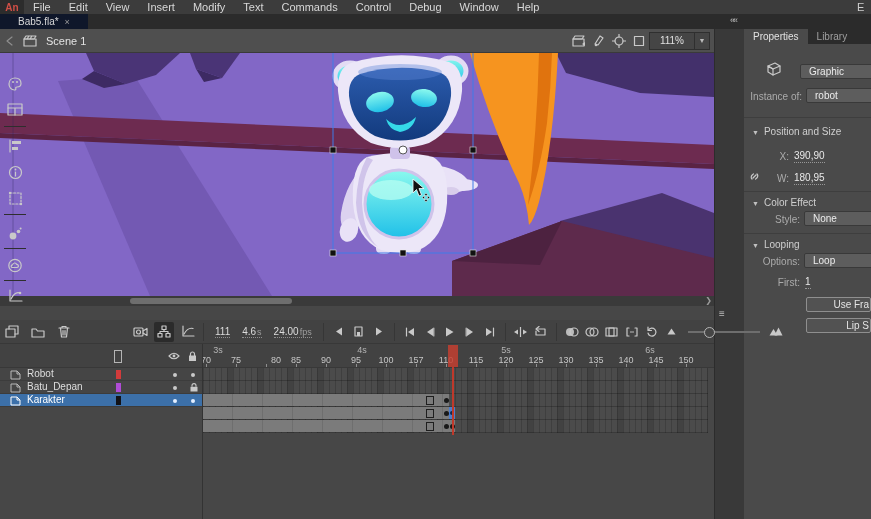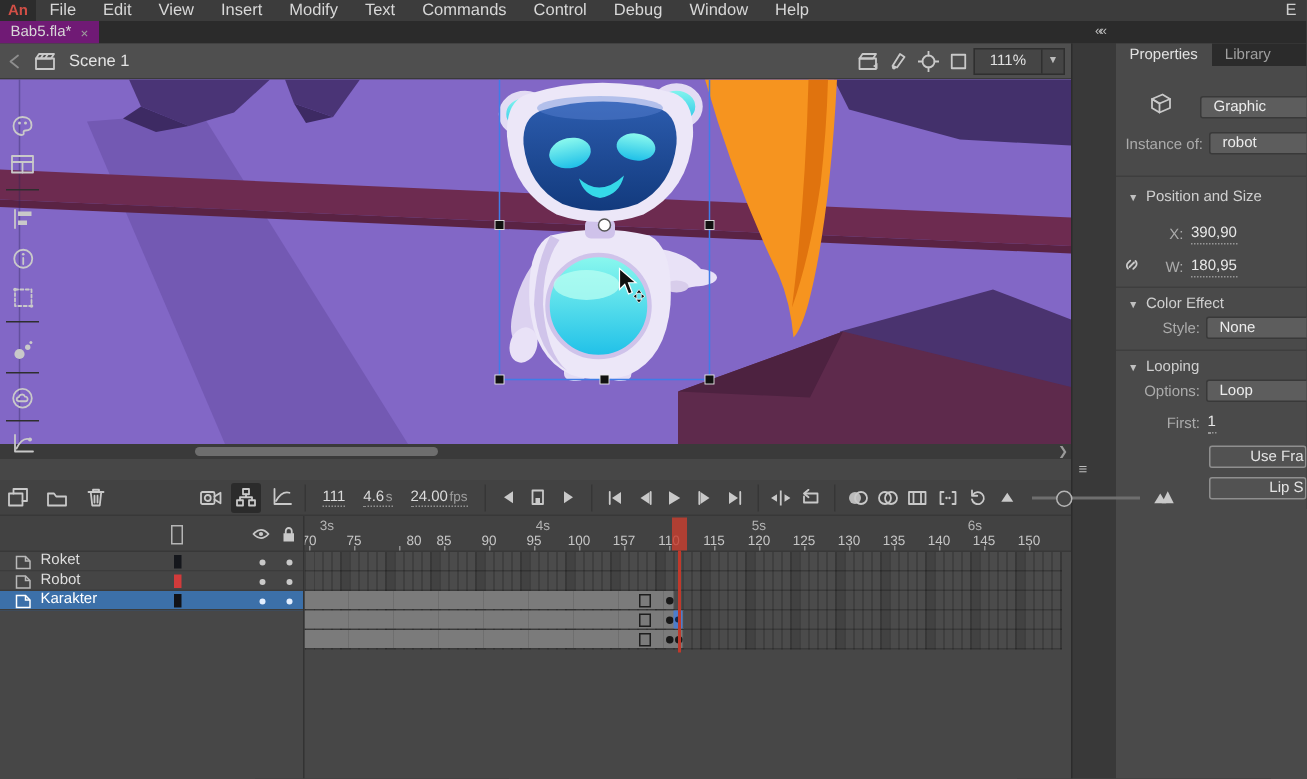--- a/index.html
+++ b/index.html
@@ -10,21 +10,21 @@
   svg{display:block;}
 
   
   #menubar{left:0;top:0;width:871px;height:14px;background:#3c3c3c;display:flex;align-items:center;font-size:11px;color:#d8d8d8;}
   #an-logo{width:24px;height:14px;background:#2c2c2c;color:#d14f46;font-weight:bold;font-size:10px;display:flex;align-items:center;justify-content:center;}
   .menu-item{padding:0 9px;line-height:14px;cursor:default;}
   #workspace-btn{margin-left:auto;padding-right:0;width:14px;overflow:hidden;white-space:nowrap;color:#cfcfcf;}
 
   
   #tabstrip{left:0;top:14px;width:871px;height:15px;background:#2b2b2b;display:flex;}
-  #doc-tab{background:#701a75;height:15px;display:flex;align-items:center;padding:0 7px;font-size:10px;color:#d8d8d8;gap:6px;}
+  #doc-tab{background:#0f172a;height:15px;display:flex;align-items:center;padding:0 18px;font-size:10px;color:#d8d8d8;gap:6px;}
   #doc-tab .close{color:#9d9d9d;font-size:9px;}
 
   
   #editbar{left:0;top:29px;width:714px;height:24px;background:#4f4f4f;display:flex;align-items:center;border-bottom:1px solid #3a3a3a;box-sizing:border-box;}
   #editbar .sep{flex:1;}
   .ebtn{display:flex;align-items:center;justify-content:center;width:20px;height:20px;}
   #scene-label{font-size:11px;color:#e3e3e3;margin-left:6px;}
   #zoom-box{display:flex;align-items:center;border:1px solid #2f2f2f;background:#454545;height:16px;margin-right:4px;}
   #zoom-value{font-size:10px;color:#e0e0e0;padding:0 10px;}
   #zoom-chevron{width:14px;height:16px;border-left:1px solid #2f2f2f;display:flex;align-items:center;justify-content:center;color:#bbb;font-size:7px;}
@@ -609,36 +609,41 @@
     </div>
 
   <div id="layers-col">
       <div class="layer-row">
         <span class="licon">
           <svg width="11" height="10" viewBox="0 0 11 10">
             <path d="M1,1 H7 L10,4 V9 H1 Z" fill="none" stroke="#b9b9b9" stroke-width="1"></path>
             <path d="M7,1 V4 H10" fill="none" stroke="#b9b9b9" stroke-width="1"></path>
           </svg>
         </span>
-        <span class="lname">Roket</span>
-        <span class="swatch" style="background:#15171c"></span>
+        <span class="lname">Robot</span>
+        <span class="swatch" style="background:#d23b3b"></span>
         <span class="cdot" style="left:173px;"></span>
         <span class="cdot" style="left:191px;"></span>
       </div>
       <div class="layer-row">
         <span class="licon">
           <svg width="11" height="10" viewBox="0 0 11 10">
             <path d="M1,1 H7 L10,4 V9 H1 Z" fill="none" stroke="#b9b9b9" stroke-width="1"></path>
             <path d="M7,1 V4 H10" fill="none" stroke="#b9b9b9" stroke-width="1"></path>
           </svg>
         </span>
-        <span class="lname">Robot</span>
-        <span class="swatch" style="background:#d23b3b"></span>
+        <span class="lname">Batu_Depan</span>
+        <span class="swatch" style="background:#b04cd6"></span>
         <span class="cdot" style="left:173px;"></span>
-        <span class="cdot" style="left:191px;"></span>
+        <span style="position:absolute;left:190px;top:2px;">
+          <svg width="8" height="9" viewBox="0 0 8 9">
+            <rect x="0.5" y="3.8" width="7" height="4.7" fill="#c9c9c9"></rect>
+            <path d="M2,3.8 V2.6 a2,2 0 0 1 4,0 V3.8" fill="none" stroke="#c9c9c9" stroke-width="1.1"></path>
+          </svg>
+        </span>
       </div>
       <div class="layer-row selected">
         <span class="licon">
           <svg width="11" height="10" viewBox="0 0 11 10">
             <path d="M1,1 H7 L10,4 V9 H1 Z" fill="none" stroke="#fff" stroke-width="1"></path>
             <path d="M7,1 V4 H10" fill="none" stroke="#fff" stroke-width="1"></path>
           </svg>
         </span>
         <span class="lname">Karakter</span>
         <span class="swatch" style="background:#121216"></span>

